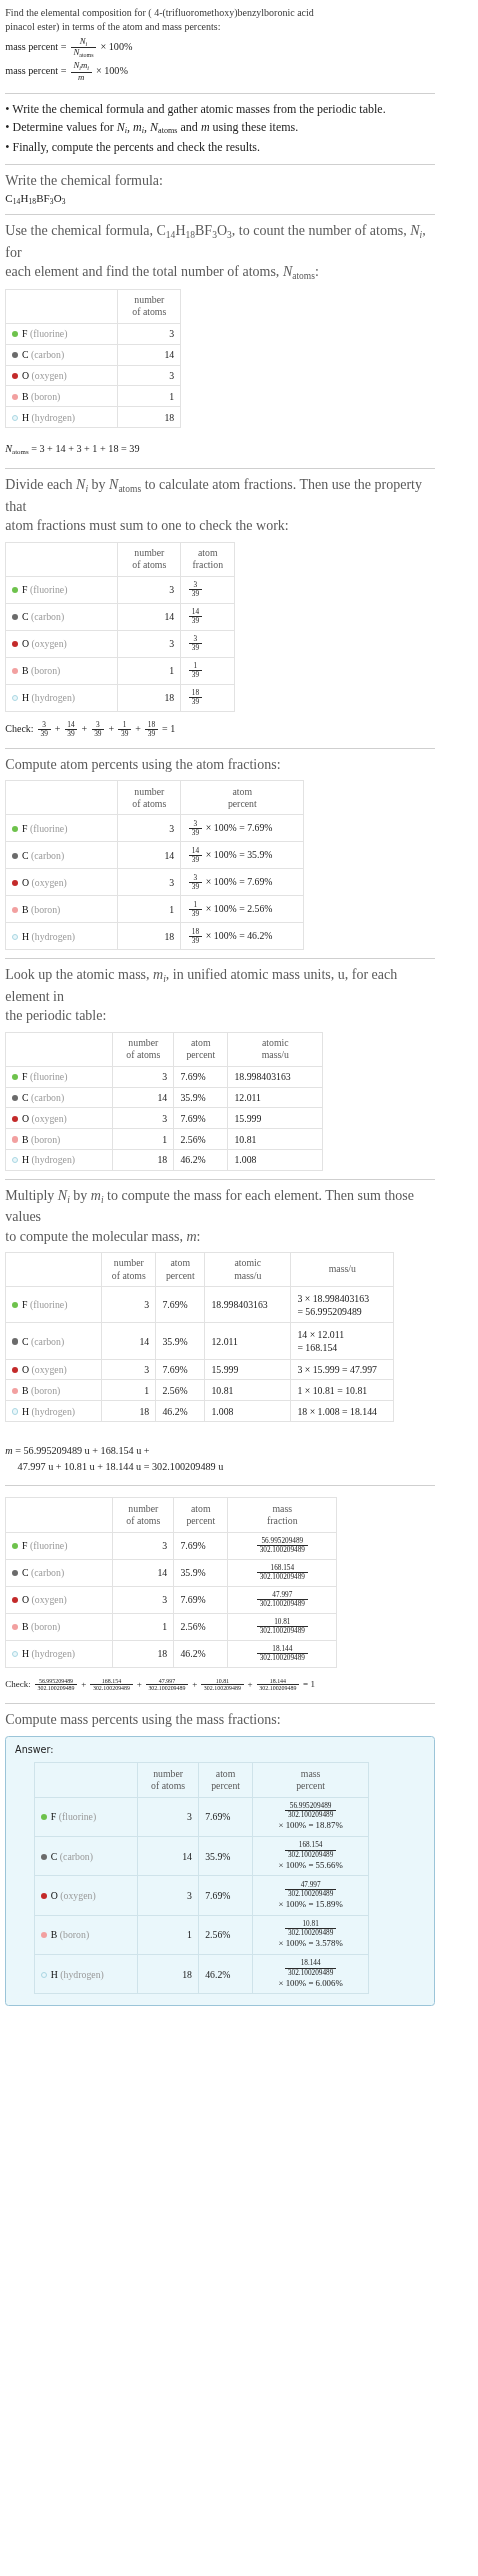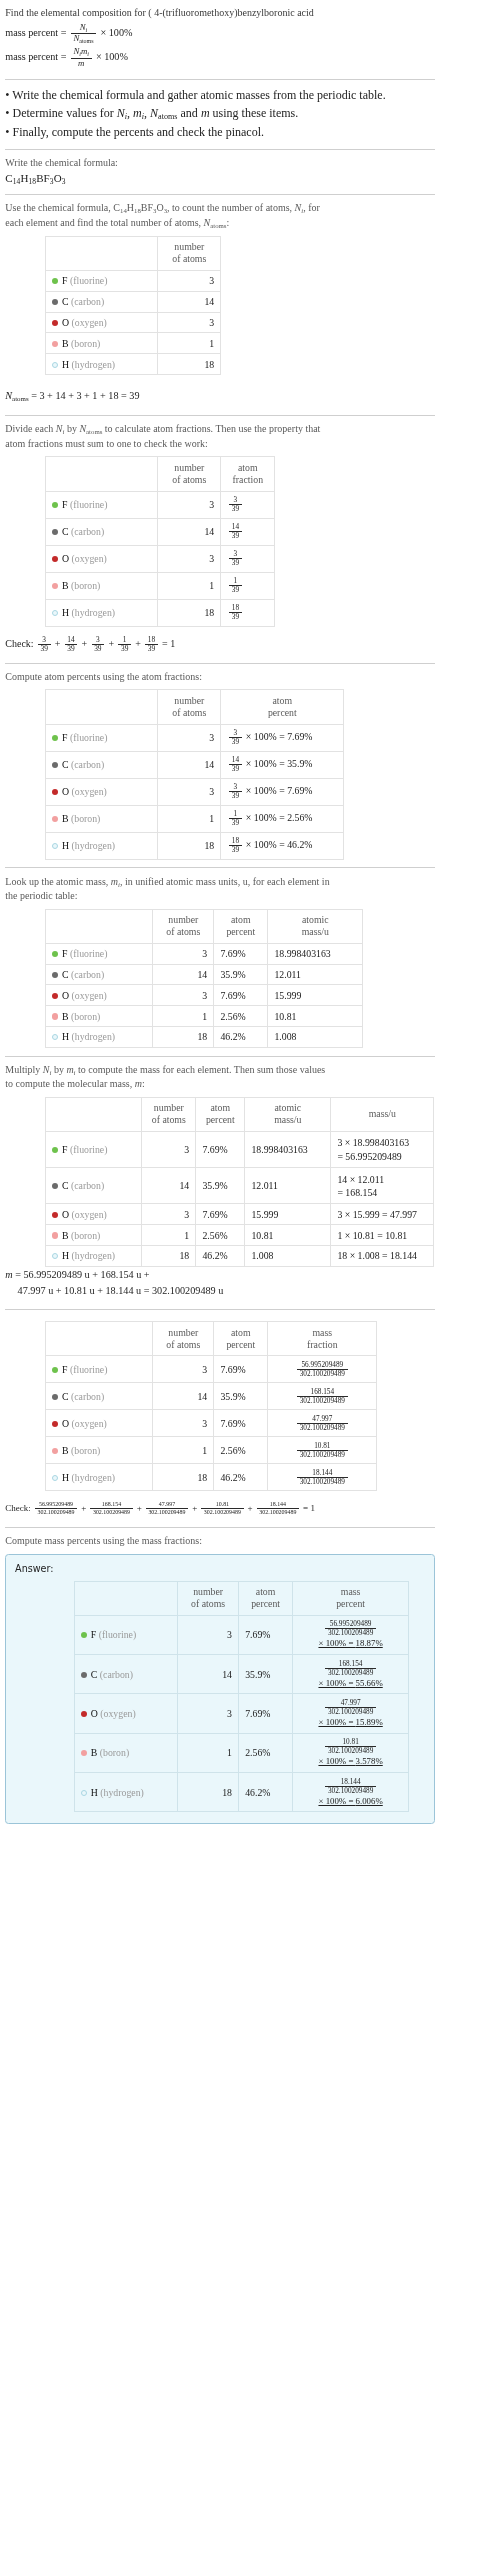--- a/index.html
+++ b/index.html
@@ -13,21 +13,21 @@
     font-size: 9.8px;
     color: #202020;
     -webkit-font-smoothing: antialiased;
   }
   .page { width: 440px; padding: 0 5.3px 8.8px 5.3px; }
 
   .section { padding: 6.1px 0 7.9px 0; }
   .hr { border-top: 0.9px solid #cfcfcf; height: 0; margin: 0; }
 
   .prompt { color: #3a3a3a; line-height: 1.42; font-size: 10px; }
-  .lead { color: #5a5a5a; line-height: 1.42; font-size: 10px; }
+  .lead { color: #5a5a5a; line-height: 1.42; font-size: 14px; }
   .plan-line { color: #222; line-height: 1.5; font-size: 12px; }
   .plan-head { color: #5a5a5a; font-size: 10px; margin-bottom: 0.9px; }
 
   .mathline { font-size: 10.2px; color: #1c1c1c; margin: 2.6px 0; line-height: 1.9; }
   .formula { font-size: 11px; color: #1a1a1a; margin-top: 1.8px; letter-spacing: 0.1px;}
 
   i.v { font-style: italic; font-family: "Liberation Serif", serif; }
   sub { font-size: .68em; vertical-align: -0.28em; font-style: normal; }
   .rm { font-style: normal; }
 
@@ -42,21 +42,20 @@
   .frac .num { display: block; padding: 0 2.6px; }
   .frac .den { display: block; border-top: 0.9px solid #2a2a2a; padding: 0 2.6px; }
   .frac.sm { font-size: .86em; }
   .frac.xs { font-size: .74em; }
 
   
   table.grid {
     border-collapse: collapse;
     margin-top: 5.3px;
     font-size: 9.8px;
-    margin-left: 40px;
   }
   table.grid td, table.grid th {
     border: 0.9px solid #e2e2e2;
     padding: 4.4px 6.1px;
     vertical-align: middle;
     font-weight: normal;
   }
   table.grid thead td, table.grid thead th {
     color: #5a5a5a;
     text-align: center;
@@ -91,32 +90,33 @@
     font-family: "DejaVu Sans", "Liberation Sans", sans-serif;
     font-size: 9.6px;
     color: #222;
     margin-bottom: 7px;
   }
   .answer-box table.grid td { border-color: #cfe3ea; }
   .answer-inner { padding-left: 19px; }
 
   .masscell { line-height: 1.3; }
   .masscell .frac { margin-bottom: 0.9px; }
-  .pct-line { display:block;text-decoration:underline; }
+  .pct-line { display:block; }
 
   .twoline { line-height: 1.35; }
   .nowrap { white-space: nowrap; }
 </style>
 </head>
 <body>
 
 <div class="page">
 
   <div class="section">
     <div class="prompt">Find the elemental composition for ( 4-(trifluoromethoxy)benzylboronic acid</div>
+    <div class="prompt">pinacol ester) in terms of the atom and mass percents:</div>
 
     <div class="mathline">
       <span>mass percent =</span>
       <span class="frac sm">
         <span class="num"><i class="v">N</i><sub><i class="v">i</i></sub></span>
         <span class="den"><i class="v">N</i><sub class="rm">atoms</sub></span>
       </span>
       <span>× 100%</span>
     </div>
 
@@ -128,21 +128,21 @@
       </span>
       <span>× 100%</span>
     </div>
   </div>
 
   <div class="hr"></div>
 
   <div class="section">
     <div class="plan-line">• <span>Write the chemical formula and gather atomic masses from the periodic table.</span></div>
     <div class="plan-line">• Determine values for <i class="v">N</i><sub><i class="v">i</i></sub>, <i class="v">m</i><sub><i class="v">i</i></sub>, <i class="v">N</i><sub class="rm">atoms</sub> and <i class="v">m</i> using these items.</div>
-    <div class="plan-line">• <span>Finally, compute the percents and check the pinacol.</span></div>
+    <div class="plan-line">• <span>Finally, compute the percents and check the results.</span></div>
   </div>
 
   <div class="hr"></div>
 
   <div class="section">
     <div class="lead">Write the chemical formula:</div>
     <div class="formula">C<sub>14</sub>H<sub>18</sub>BF<sub>3</sub>O<sub>3</sub></div>
   </div>
 
   <div class="hr"></div>
@@ -431,21 +431,21 @@
         <tr>
           <td class="el"><span class="dot" style="background:#eaf7fb;border:0.9px solid #a9d6e2"></span><span class="elsym">H</span> <span class="elname">(hydrogen)</span></td>
           <td class="num">18</td>
           <td class="lft">46.2%</td>
           <td class="lft">1.008</td>
           <td class="lft">18 × 1.008 = 18.144</td>
         </tr>
       </tbody>
     </table>
 
-    <div class="mathline" style="margin-top:0;line-height:1.55">
+    <div class="mathline" style="margin-top:21px;line-height:1.55">
       <i class="v">m</i> <span>= 56.995209489 u + 168.154 u +</span><br>
       <span style="padding-left:12.3px">47.997 u + 10.81 u + 18.144 u = 302.100209489 u</span>
     </div>
   </div>
 
   <div class="hr"></div>
 
   <div class="section">
 
     <table class="grid">

